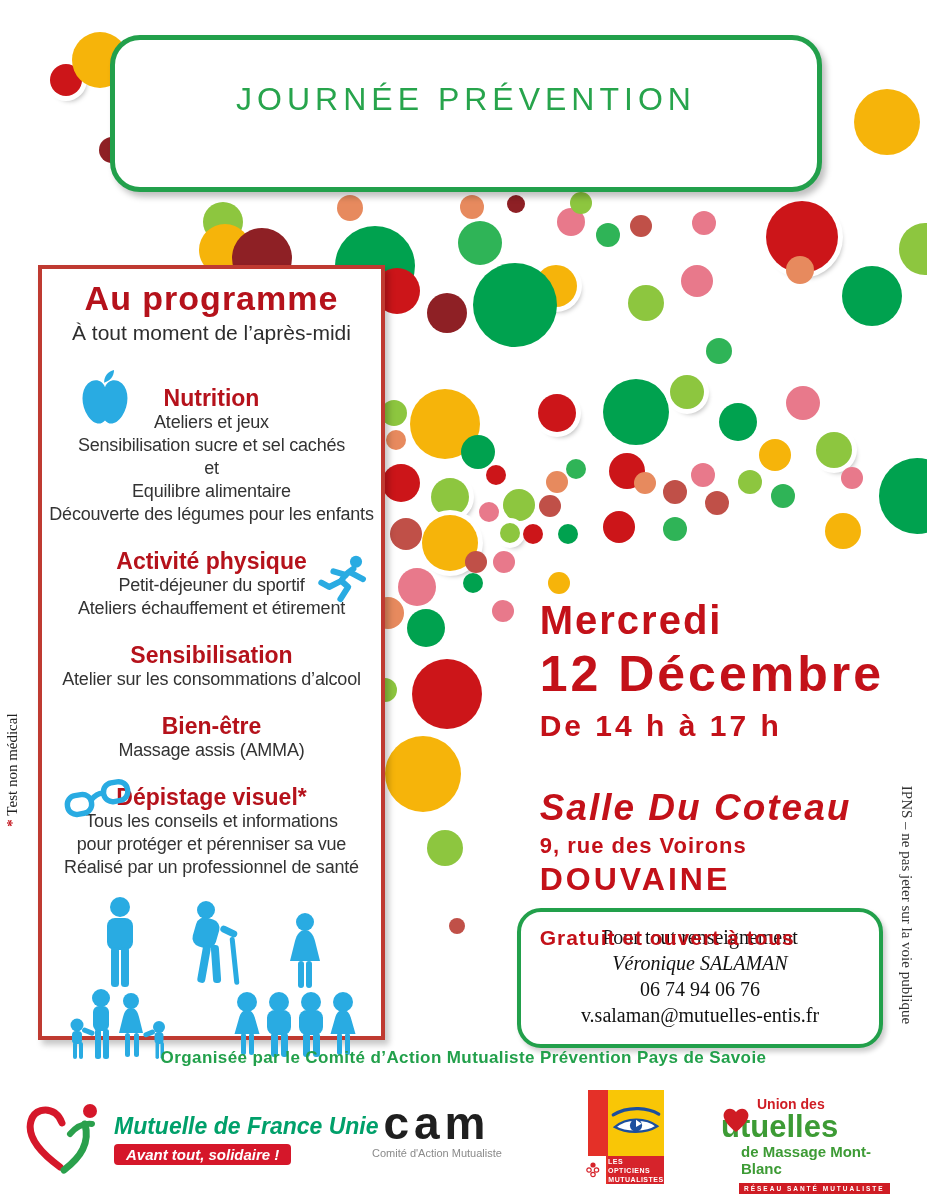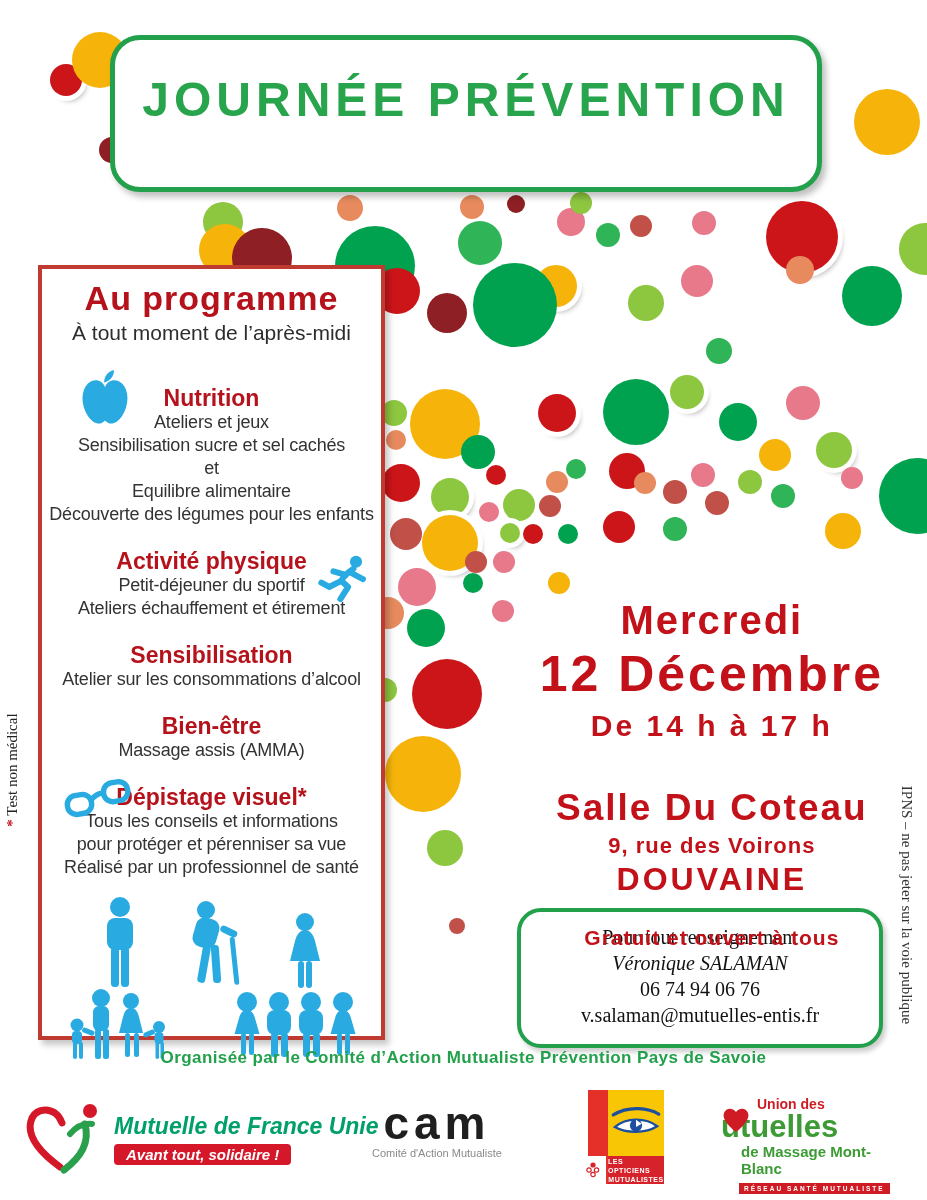--- a/index.html
+++ b/index.html
@@ -6,21 +6,21 @@
   .page{position:relative;width:927px;height:1200px;background:#fff;overflow:hidden;
         font-family:"Liberation Sans",sans-serif;margin:0 auto;}
   
   #confetti{position:absolute;inset:0;z-index:1;}
   .dot{position:absolute;border-radius:50%;}
   .dot.ring{box-shadow:0 0 0 5px #fff, 4px 5px 5px rgba(0,0,0,.28);}
   
   .title-box{position:absolute;left:110px;top:35px;width:702px;height:147px;background:#fff;
              border:5px solid #22a04b;border-radius:30px;z-index:2;
              box-shadow:4px 5px 6px rgba(0,0,0,.25);display:flex;align-items:center;justify-content:center;}
-  .title-box .title{font-size:48px;font-weight:700;letter-spacing:5px;color:#27a44c;
+  .title-box .title{font-size:32px;font-weight:400;letter-spacing:5px;color:#27a44c;
                     transform:translateY(-14px);white-space:nowrap;text-align:right;}
   
   .program-box{position:absolute;left:38px;top:265px;width:339px;height:767px;background:#fff;
                border:4px solid #bf3a31;z-index:2;box-shadow:4px 5px 6px rgba(0,0,0,.22);
                text-align:center;}
   .prog-title{padding-top:10px;font-size:34px;font-weight:800;color:#b5121b;letter-spacing:1px;}
   .prog-sub{font-size:21px;color:#2d2d2d;margin-top:3px;}
   .section{margin-top:22px;}
   .section.first{margin-top:40px;}
   .sec-title{font-size:23px;font-weight:700;color:#b5121b;line-height:26px;}
@@ -34,25 +34,25 @@
   .blue{fill:#29abe2;}
   
   .side-left{position:absolute;left:-66px;top:760px;width:160px;height:20px;z-index:3;
              transform:rotate(-90deg);text-align:center;font-family:"Liberation Serif",serif;
              font-size:15px;color:#222;white-space:nowrap;}
   .side-left .mark{color:#c31119;font-weight:700;}
   .side-right{position:absolute;left:775px;top:895px;width:260px;height:20px;z-index:3;
               transform:rotate(90deg);text-align:center;font-family:"Liberation Serif",serif;
               font-size:15px;color:#333;white-space:nowrap;}
   
-  .event{position:absolute;right:43px;top:598px;text-align:center;color:#c31119;z-index:3;white-space:nowrap;}
+  .event{position:absolute;right:43px;top:598px;text-align:left;color:#c31119;z-index:3;white-space:nowrap;}
   .ev-day{font-size:40px;font-weight:800;letter-spacing:2px;}
   .ev-date{font-size:50px;font-weight:800;letter-spacing:3px;margin-top:2px;}
   .ev-time{font-size:30px;font-weight:800;letter-spacing:3px;margin-top:6px;}
-  .ev-venue{font-size:37px;font-weight:800;letter-spacing:2px;margin-top:44px;}
+  .ev-venue{font-size:37px;font-weight:800;letter-spacing:2px;margin-top:44px;font-style:italic;}
   .ev-street{font-size:22px;font-weight:800;letter-spacing:1px;margin-top:4px;}
   .ev-city{font-size:32px;font-weight:800;letter-spacing:3px;margin-top:2px;}
   .ev-free{font-size:21px;font-weight:800;letter-spacing:1px;margin-top:28px;}
   
   .contact-box{position:absolute;left:517px;top:908px;width:358px;height:120px;background:#fff;
                border:4px solid #22a04b;border-radius:24px;z-index:2;box-shadow:3px 4px 5px rgba(0,0,0,.2);
                text-align:center;font-family:"Liberation Serif",serif;color:#111;padding-top:12px;box-sizing:content-box;}
   .ct-line{font-size:20px;line-height:26px;}
   .ct-name{font-style:italic;}
   

